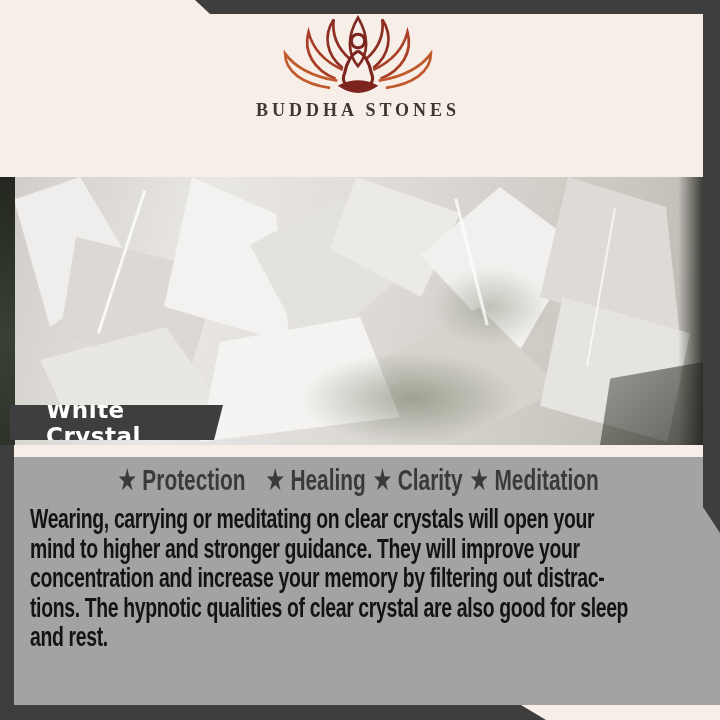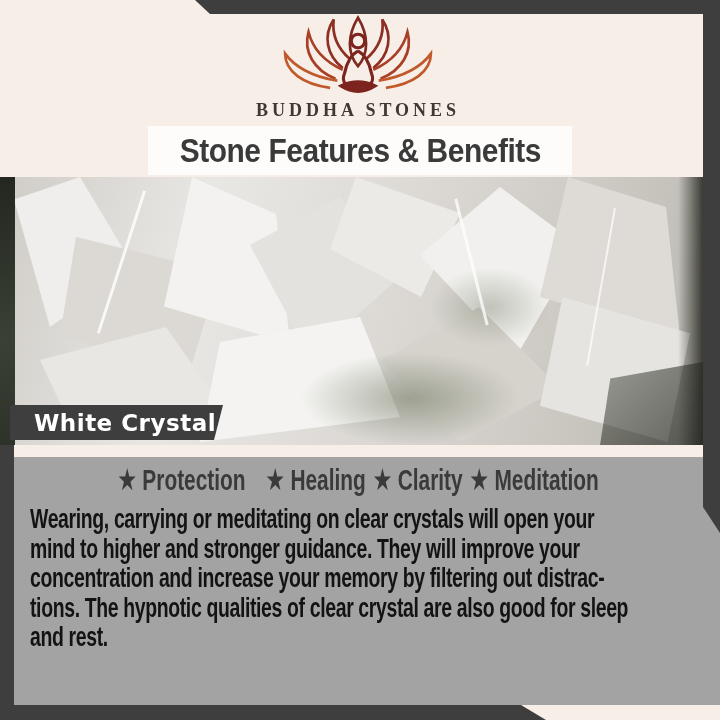--- a/index.html
+++ b/index.html
@@ -29,21 +29,21 @@
       display:flex;align-items:center;justify-content:center;}
   .title-banner .title-text{font-size:34px;font-weight:bold;color:#3a3a3a;white-space:nowrap;
       transform:scaleX(0.88);letter-spacing:-0.5px;}
 
   
   .photo{left:0;top:177px;width:703px;height:268px;z-index:2;overflow:hidden;
       background:linear-gradient(105deg,#cfccc7 0%,#e9e7e4 28%,#dcd9d5 55%,#cdcac4 78%,#bab7b1 100%);}
   .photo div{position:absolute;}
   .photo-label{left:10px;top:228px;width:213px;height:35px;background:#3e3e3e;z-index:5;
       clip-path:polygon(0 0,100% 0,calc(100% - 9px) 100%,0 100%);
-      display:flex;align-items:center;padding-left:24px;box-sizing:border-box;}
+      display:flex;align-items:center;padding-left:36px;box-sizing:border-box;}
   .photo-label span{font-family:"DejaVu Sans",sans-serif;font-weight:bold;font-size:23px;
       color:#ffffff;letter-spacing:0.5px;}
 
   
   .features-wrap{left:14px;top:457px;width:689px;height:46px;z-index:4;
       display:flex;align-items:center;justify-content:center;}
   .features-row{display:flex;align-items:center;gap:11px;transform:scaleX(0.72);
       white-space:nowrap;}
   .feature{font-size:29px;font-weight:bold;color:#3a3a3a;display:flex;align-items:center;gap:9px;}
   .feature .star{font-size:27px;color:#3a3a3a;}
@@ -84,23 +84,20 @@
 
     <g stroke="#7c241e" stroke-width="3.5">
       <circle cx="95" cy="30" r="7.5"></circle>
       <path d="M95,41 C86,46 82,56 80,66 C76,76 83,82 90,79"></path>
       <path d="M95,41 C104,46 108,56 110,66 C114,76 107,82 100,79"></path>
       <path d="M76,80 Q95,92 114,80 Q95,71 76,80 Z" fill="#7c241e"></path>
     </g>
   </svg>
   <div class="abs brand-name">BUDDHA STONES</div>
 
-  <div class="abs title-banner">
-    <span class="title-text">Stone Features &amp; Benefits</span>
-  </div>
 
   <div class="abs photo">
     <div style="left:14px;top:0;width:120px;height:150px;background:#efeeec;clip-path:polygon(0 15%,55% 0,100% 60%,30% 100%);"></div>
     <div style="left:60px;top:60px;width:160px;height:140px;background:#dcd9d4;clip-path:polygon(10% 0,100% 25%,80% 100%,0 70%);"></div>
     <div style="left:150px;top:0;width:140px;height:185px;background:#f3f2f0;clip-path:polygon(30% 0,90% 20%,100% 90%,10% 70%);"></div>
     <div style="left:250px;top:20px;width:150px;height:160px;background:#e4e2de;clip-path:polygon(0 30%,60% 0,100% 50%,40% 100%);"></div>
     <div style="left:330px;top:0;width:130px;height:120px;background:#eceae6;clip-path:polygon(20% 0,100% 30%,70% 100%,0 60%);"></div>
     <div style="left:420px;top:10px;width:160px;height:170px;background:#f1f0ee;clip-path:polygon(0 40%,50% 0,100% 35%,60% 100%);"></div>
     <div style="left:540px;top:0;width:140px;height:200px;background:#dedbd6;clip-path:polygon(20% 0,90% 15%,100% 80%,0 60%);"></div>
     <div style="left:40px;top:150px;width:180px;height:110px;background:#e9e7e3;clip-path:polygon(0 30%,70% 0,100% 70%,20% 100%);"></div>

